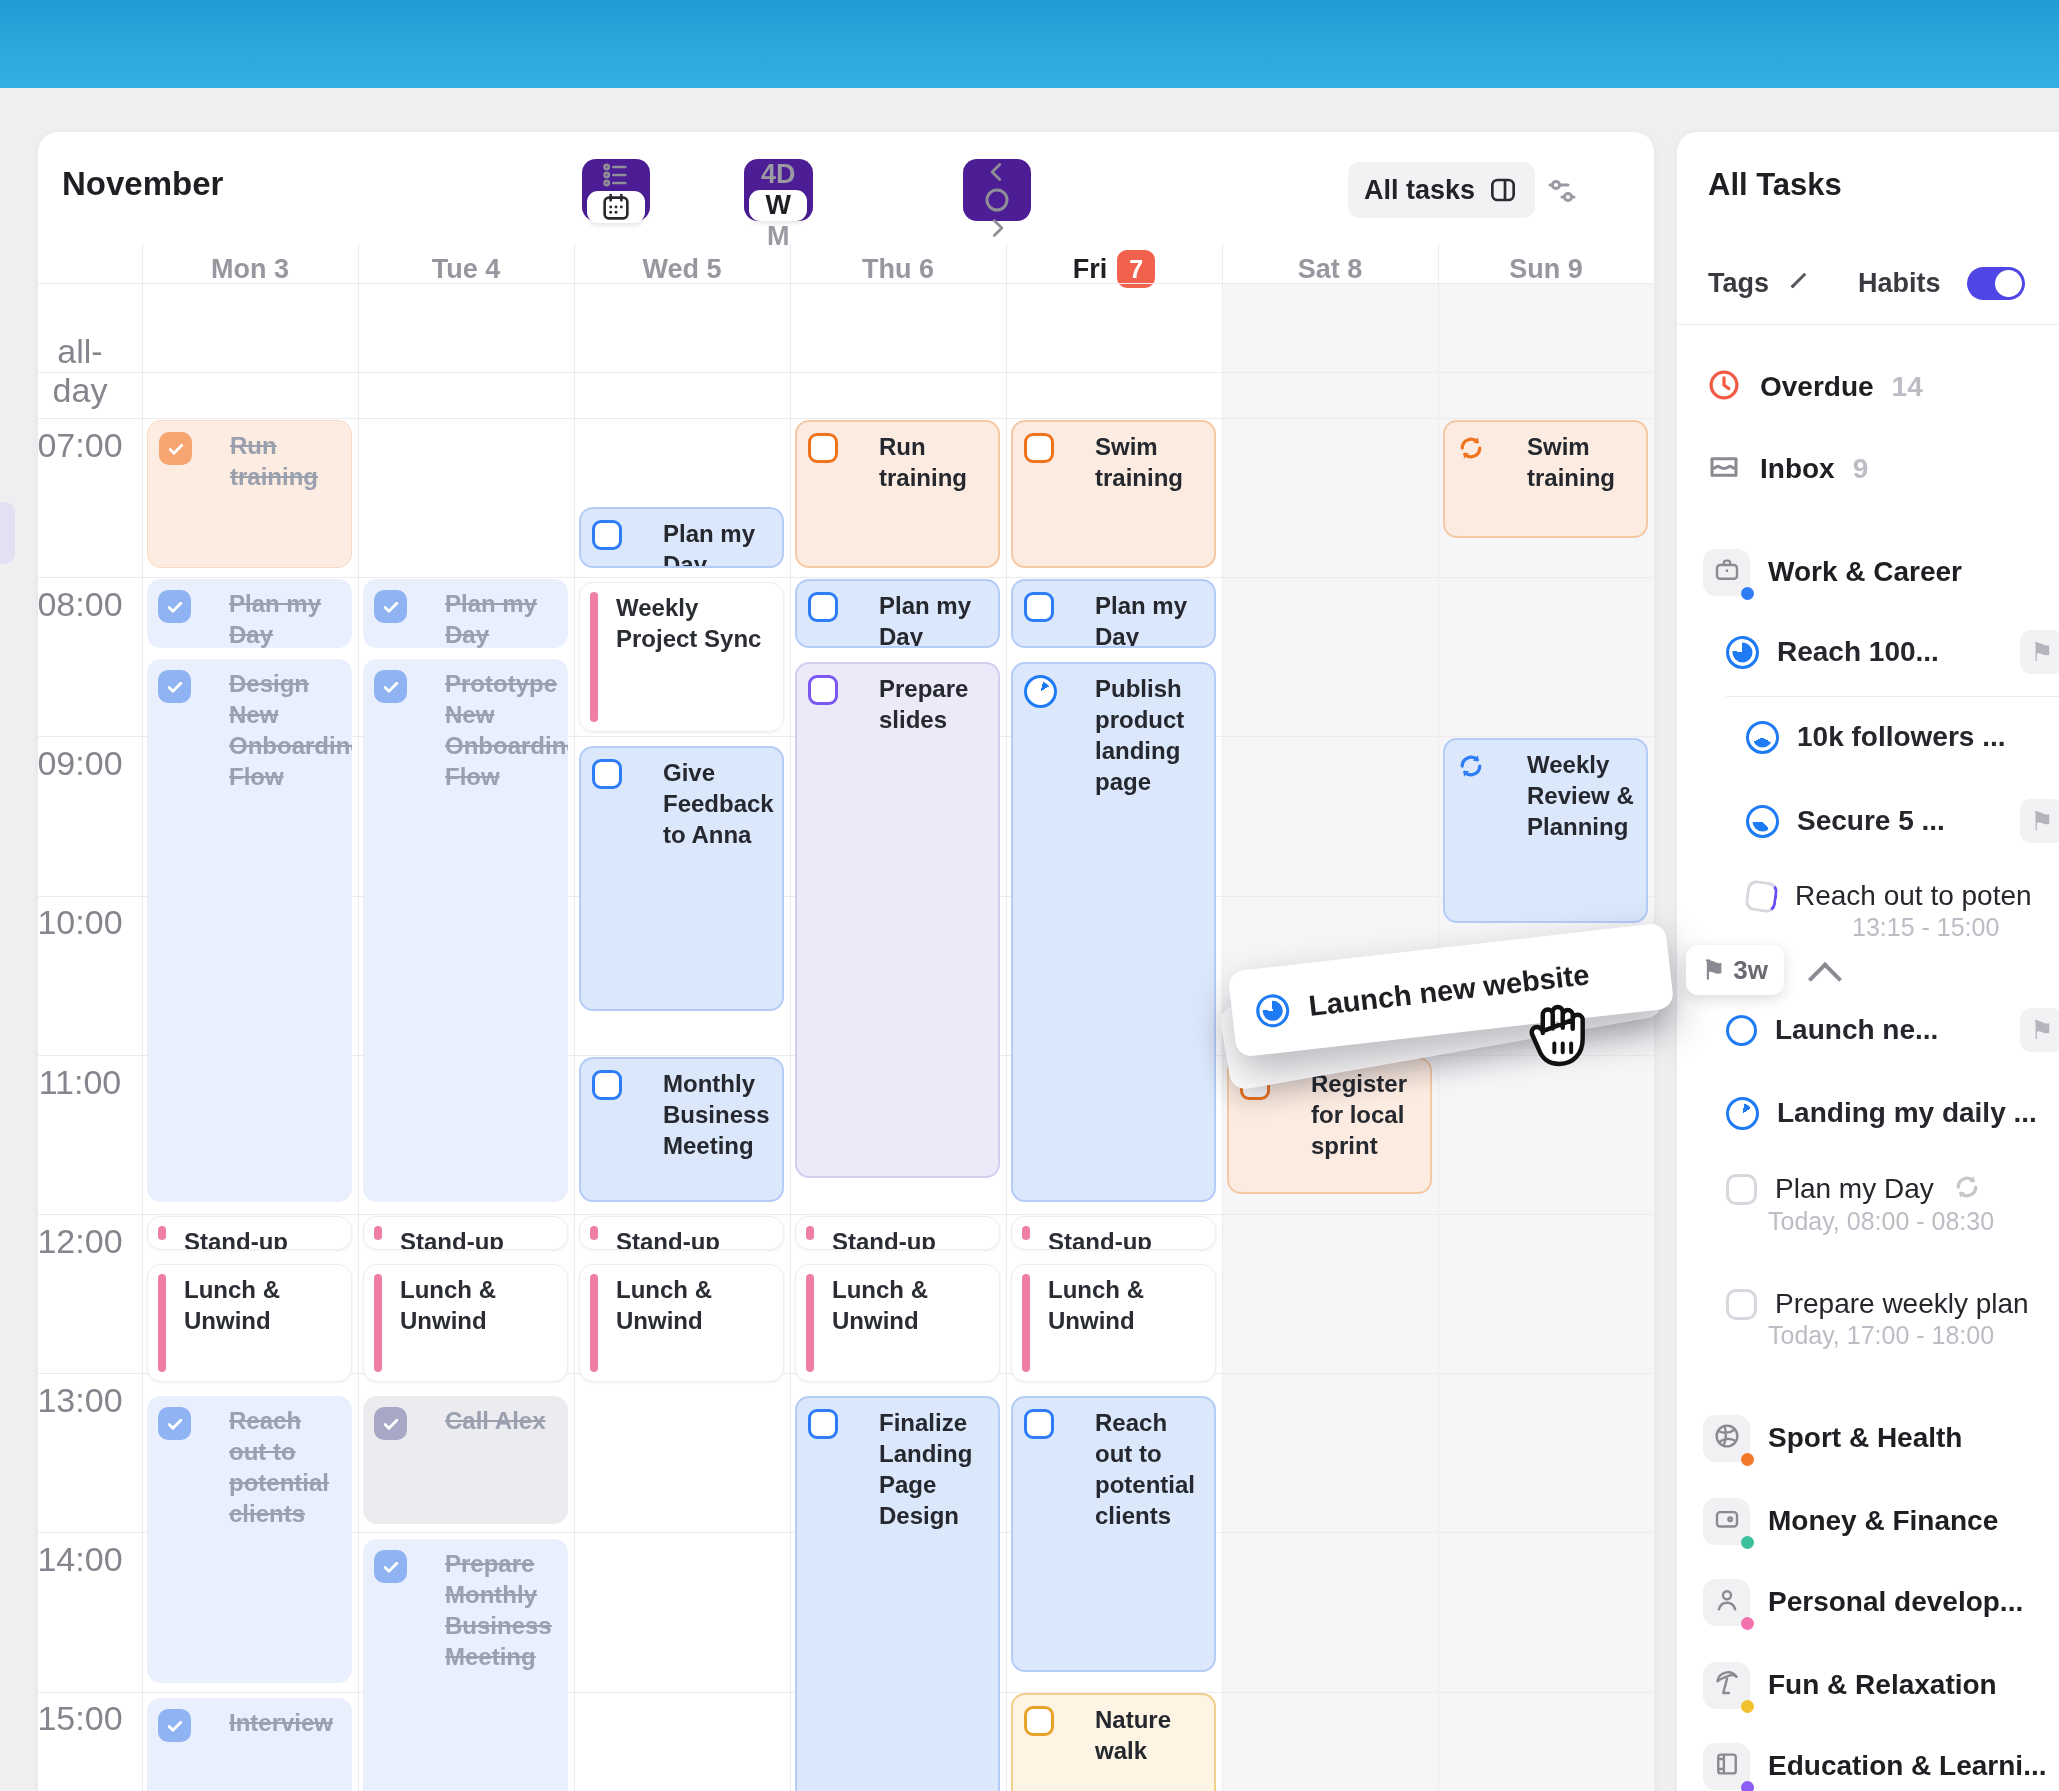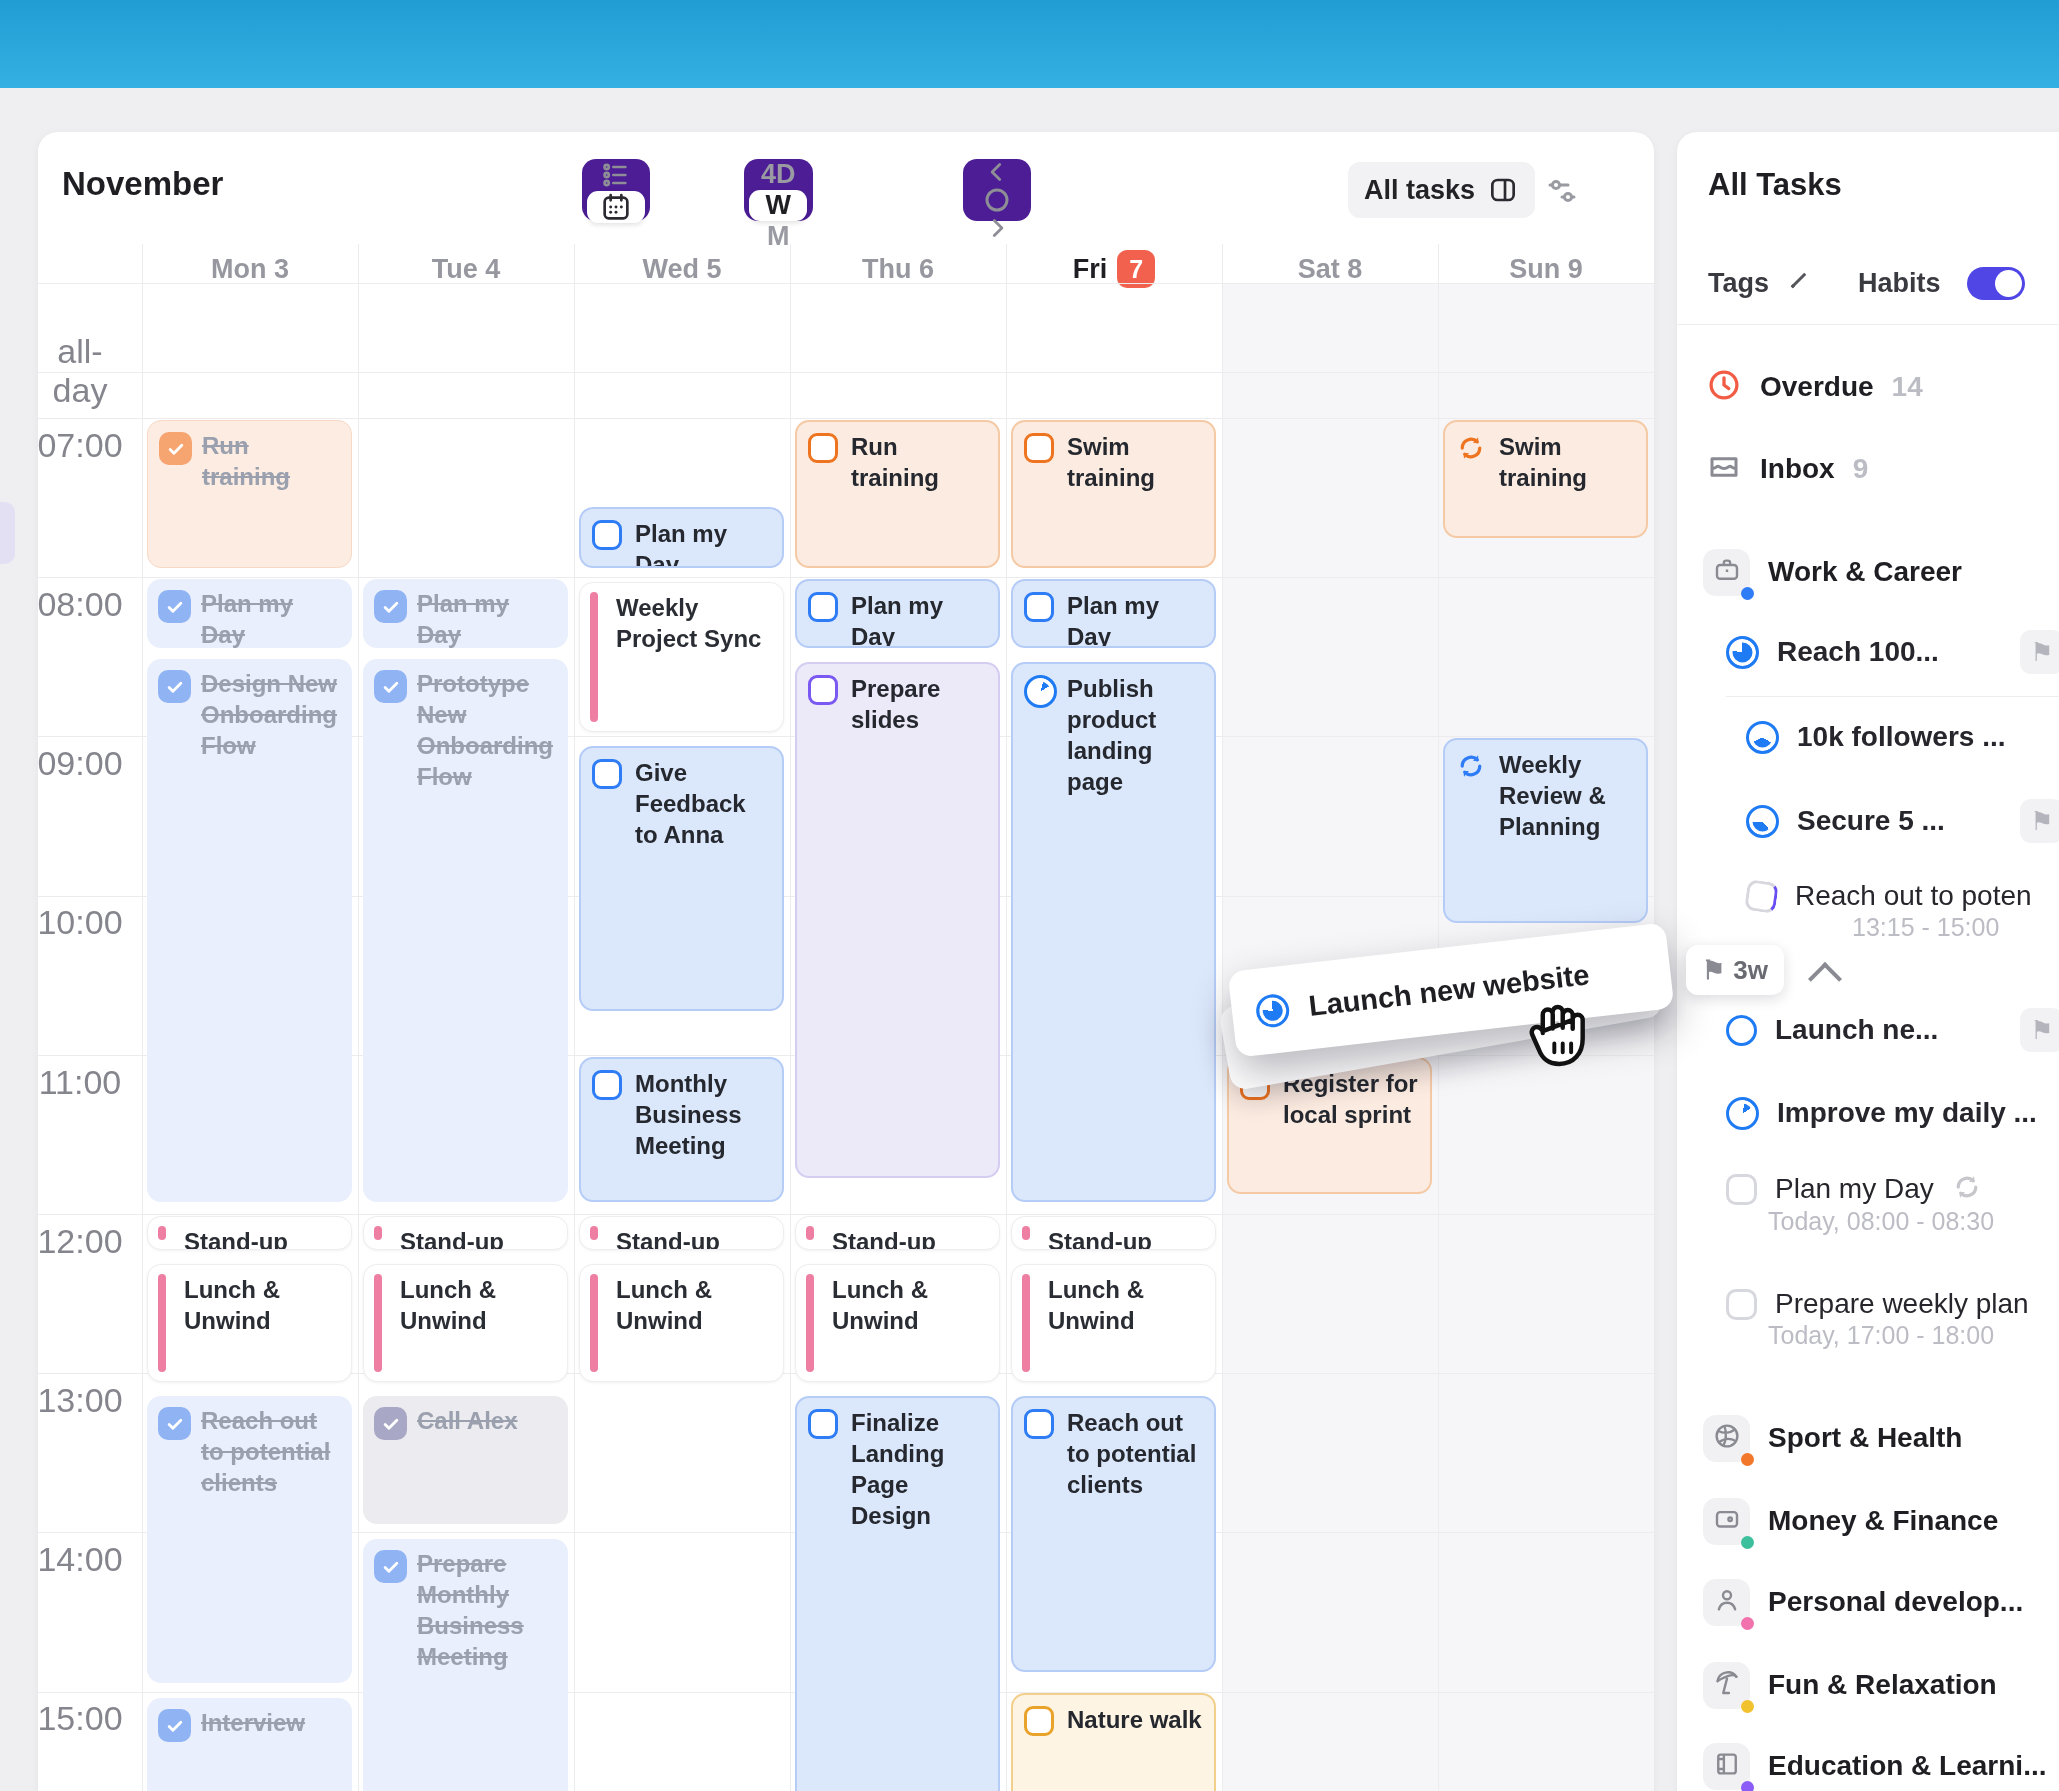--- a/index.html
+++ b/index.html
@@ -25,21 +25,21 @@
   .vline{position:absolute;width:1px;background:#ececee;}
   .wkend{position:absolute;top:283px;height:1508px;width:216px;background:#f6f6f8;}
   .day-lab{position:absolute;top:249px;width:216px;text-align:center;font-size:27px;font-weight:600;color:#97979f;display:flex;align-items:center;justify-content:center;gap:10px;height:40px;}
   .day-lab.today{color:#1e1e23;font-weight:700;}
   .day-badge{display:inline-block;min-width:38px;height:38px;border-radius:10px;background:#f2614d;color:#fff;font-size:25px;font-weight:700;line-height:38px;text-align:center;}
   .t-lab{position:absolute;left:30px;width:100px;text-align:center;font-size:34px;font-weight:500;color:#85858d;}
 
   
   .event{position:absolute;border-radius:14px;padding:9px 10px;font-size:24px;line-height:31px;font-weight:700;overflow:hidden;box-sizing:border-box;color:#25282e;}
   .event .ic{position:absolute;left:11px;top:11px;}
-  .event .txt{display:block;margin-left:44px;}
+  .event .txt{display:block;margin-left:72px;}
   .chip{width:33px;height:33px;border-radius:10px;display:flex;align-items:center;justify-content:center;}
   .cbx{width:30px;height:30px;border-radius:9px;border:3.5px solid;background:#fff;box-sizing:border-box;}
   .pie{width:33px;height:33px;border-radius:50%;border:3px solid #1f7bf4;box-shadow:inset 0 0 0 3.5px #fff;box-sizing:border-box;background:#fff;}
   .done .txt{text-decoration:line-through;font-weight:600;color:#9aa0ad;}
   .done-blue{background:#e9effc;}
   .done-orange{background:#fcece2;border:1.5px solid #f8d9c5;}
   .done-gray{background:#ececf0;}
   .todo-blue{background:#dbe7fb;border:2px solid #b5ccf7;}
   .todo-orange{background:#fcebe0;border:2px solid #f5c9a4;}
   .todo-purple{background:#ece9f8;border:2px solid #d5cdf1;}
@@ -472,21 +472,21 @@
         <span class="lab">Reach out to poten</span>
       </div>
       <div class="subt" style="left: 1852px; top: 913px;">13:15 - 15:00</div>
       <div class="srow" style="left: 1726px; top: 1000px; height: 60px;">
         <span class="scircle"></span>
         <span class="lab" style="font-weight:600">Launch ne...</span>
       </div>
       <div class="flagpill" style="left: 2020px; top: 1008px;">⚑</div>
       <div class="srow" style="left: 1726px; top: 1083px; height: 60px;">
         <span class="pie spie" style="border-color: rgb(31, 123, 244); background: conic-gradient(from 10deg, rgb(31, 123, 244) 13%, rgb(255, 255, 255) 13%);"></span>
-        <span class="lab" style="font-weight:600">Improve my daily ...</span>
+        <span class="lab" style="font-weight:600">Landing my daily ...</span>
       </div>
       <div class="srow" style="left: 1726px; top: 1159px; height: 60px;">
         <span class="scbx"></span>
         <span class="lab">Plan my Day</span>
         <span style="opacity:.55"><svg width="30" height="30" viewBox="0 0 24 24">
             <g fill="none" stroke="#9a9aa2" stroke-width="2.6" stroke-linecap="round">
               <path d="M5 12a7 7 0 0 1 12-4.9"></path>
               <path d="M19 12a7 7 0 0 1-12 4.9"></path>
             </g>
             <path d="M17.6 3.4l.4 4.4-4.4.2z" fill="#9a9aa2"></path>

